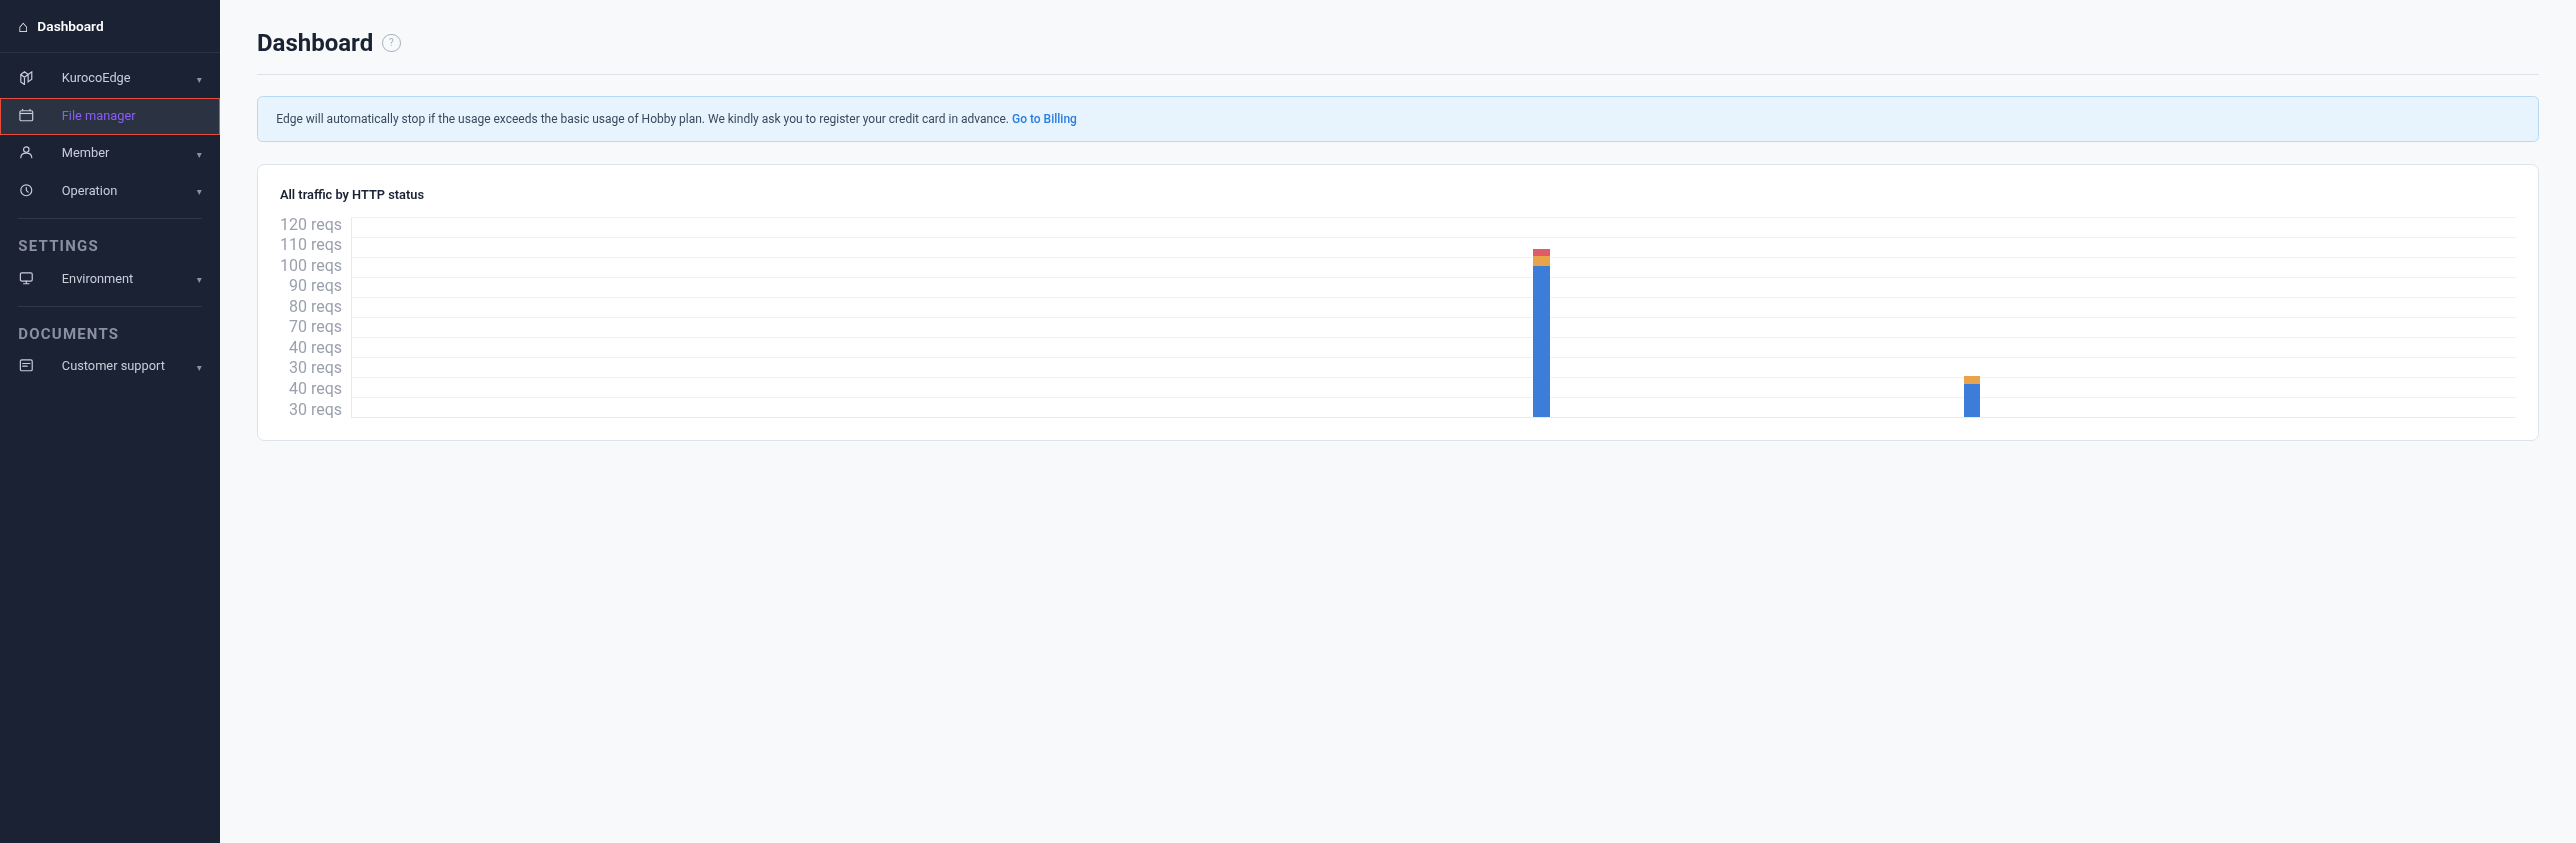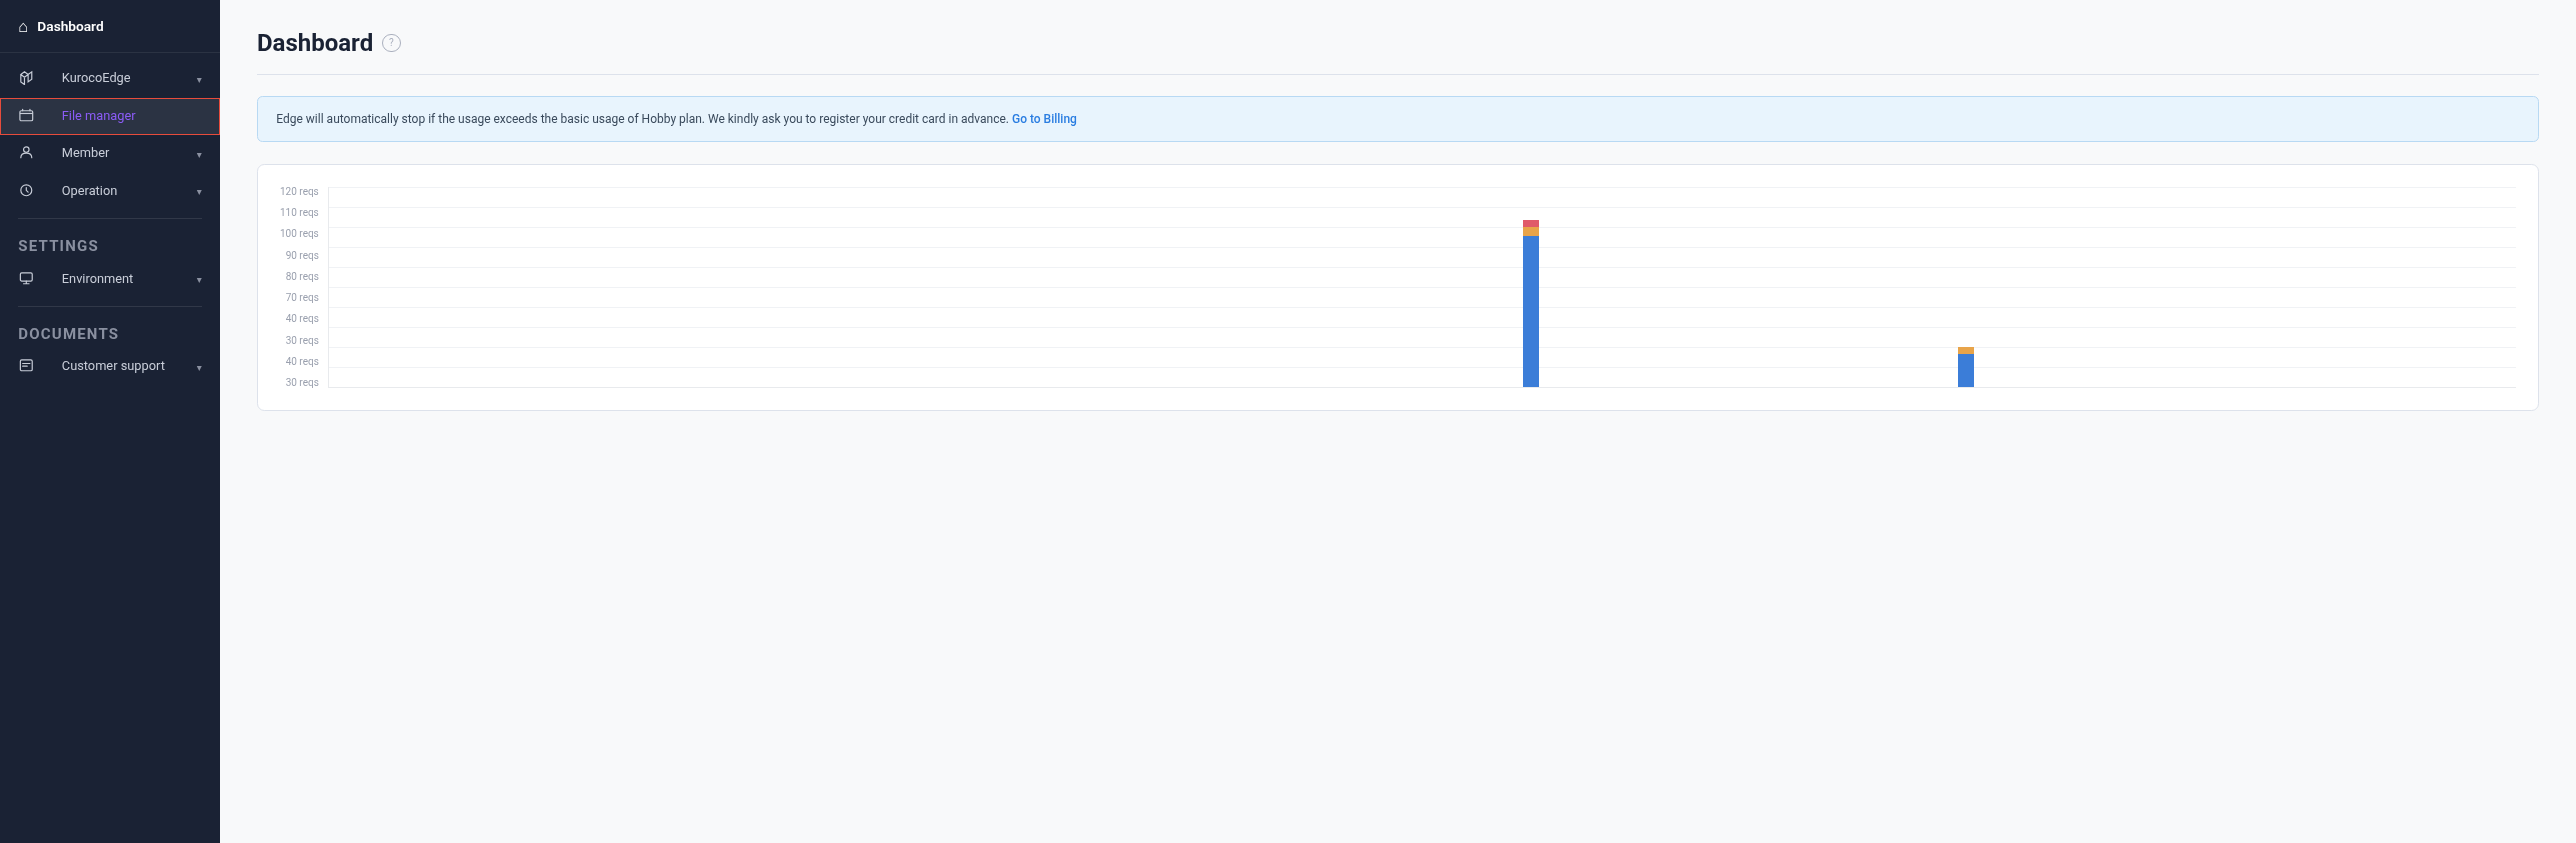--- a/index.html
+++ b/index.html
@@ -172,21 +172,21 @@
       height: 201px;
     }
     .y-axis {
       display: flex;
       flex-direction: column-reverse;
       justify-content: space-between;
       padding-right: 9.1px;
       padding-bottom: 0;
     }
     .y-label {
-      font-size: 10px;
+      font-size: 16px;
       color: #9aa0ae;
       text-align: right;
       line-height: 1;
     }
     .bar-area {
       flex: 1;
       display: flex;
       align-items: flex-end;
       gap: 5.5px;
       border-left: 0.9px solid #e8eaed;
@@ -338,20 +338,21 @@
     <div class="divider-line"></div>
 
     <div class="alert-banner">
       <span>Edge will automatically stop if the usage exceeds the basic usage of Hobby plan. We kindly ask you to register your credit card in advance.</span>
       <a class="alert-link" href="#">Go to Billing</a>
     </div>
 
     <div class="charts-row">
 
       <div class="chart-card chart-card-left">
+        <div class="chart-title">All traffic by HTTP status</div>
         <div class="bar-chart-container">
 
           <div class="y-axis">
             <div class="y-label">30 reqs</div>
             <div class="y-label">40 reqs</div>
             <div class="y-label">30 reqs</div>
             <div class="y-label">40 reqs</div>
             <div class="y-label">70 reqs</div>
             <div class="y-label">80 reqs</div>
             <div class="y-label">90 reqs</div>

